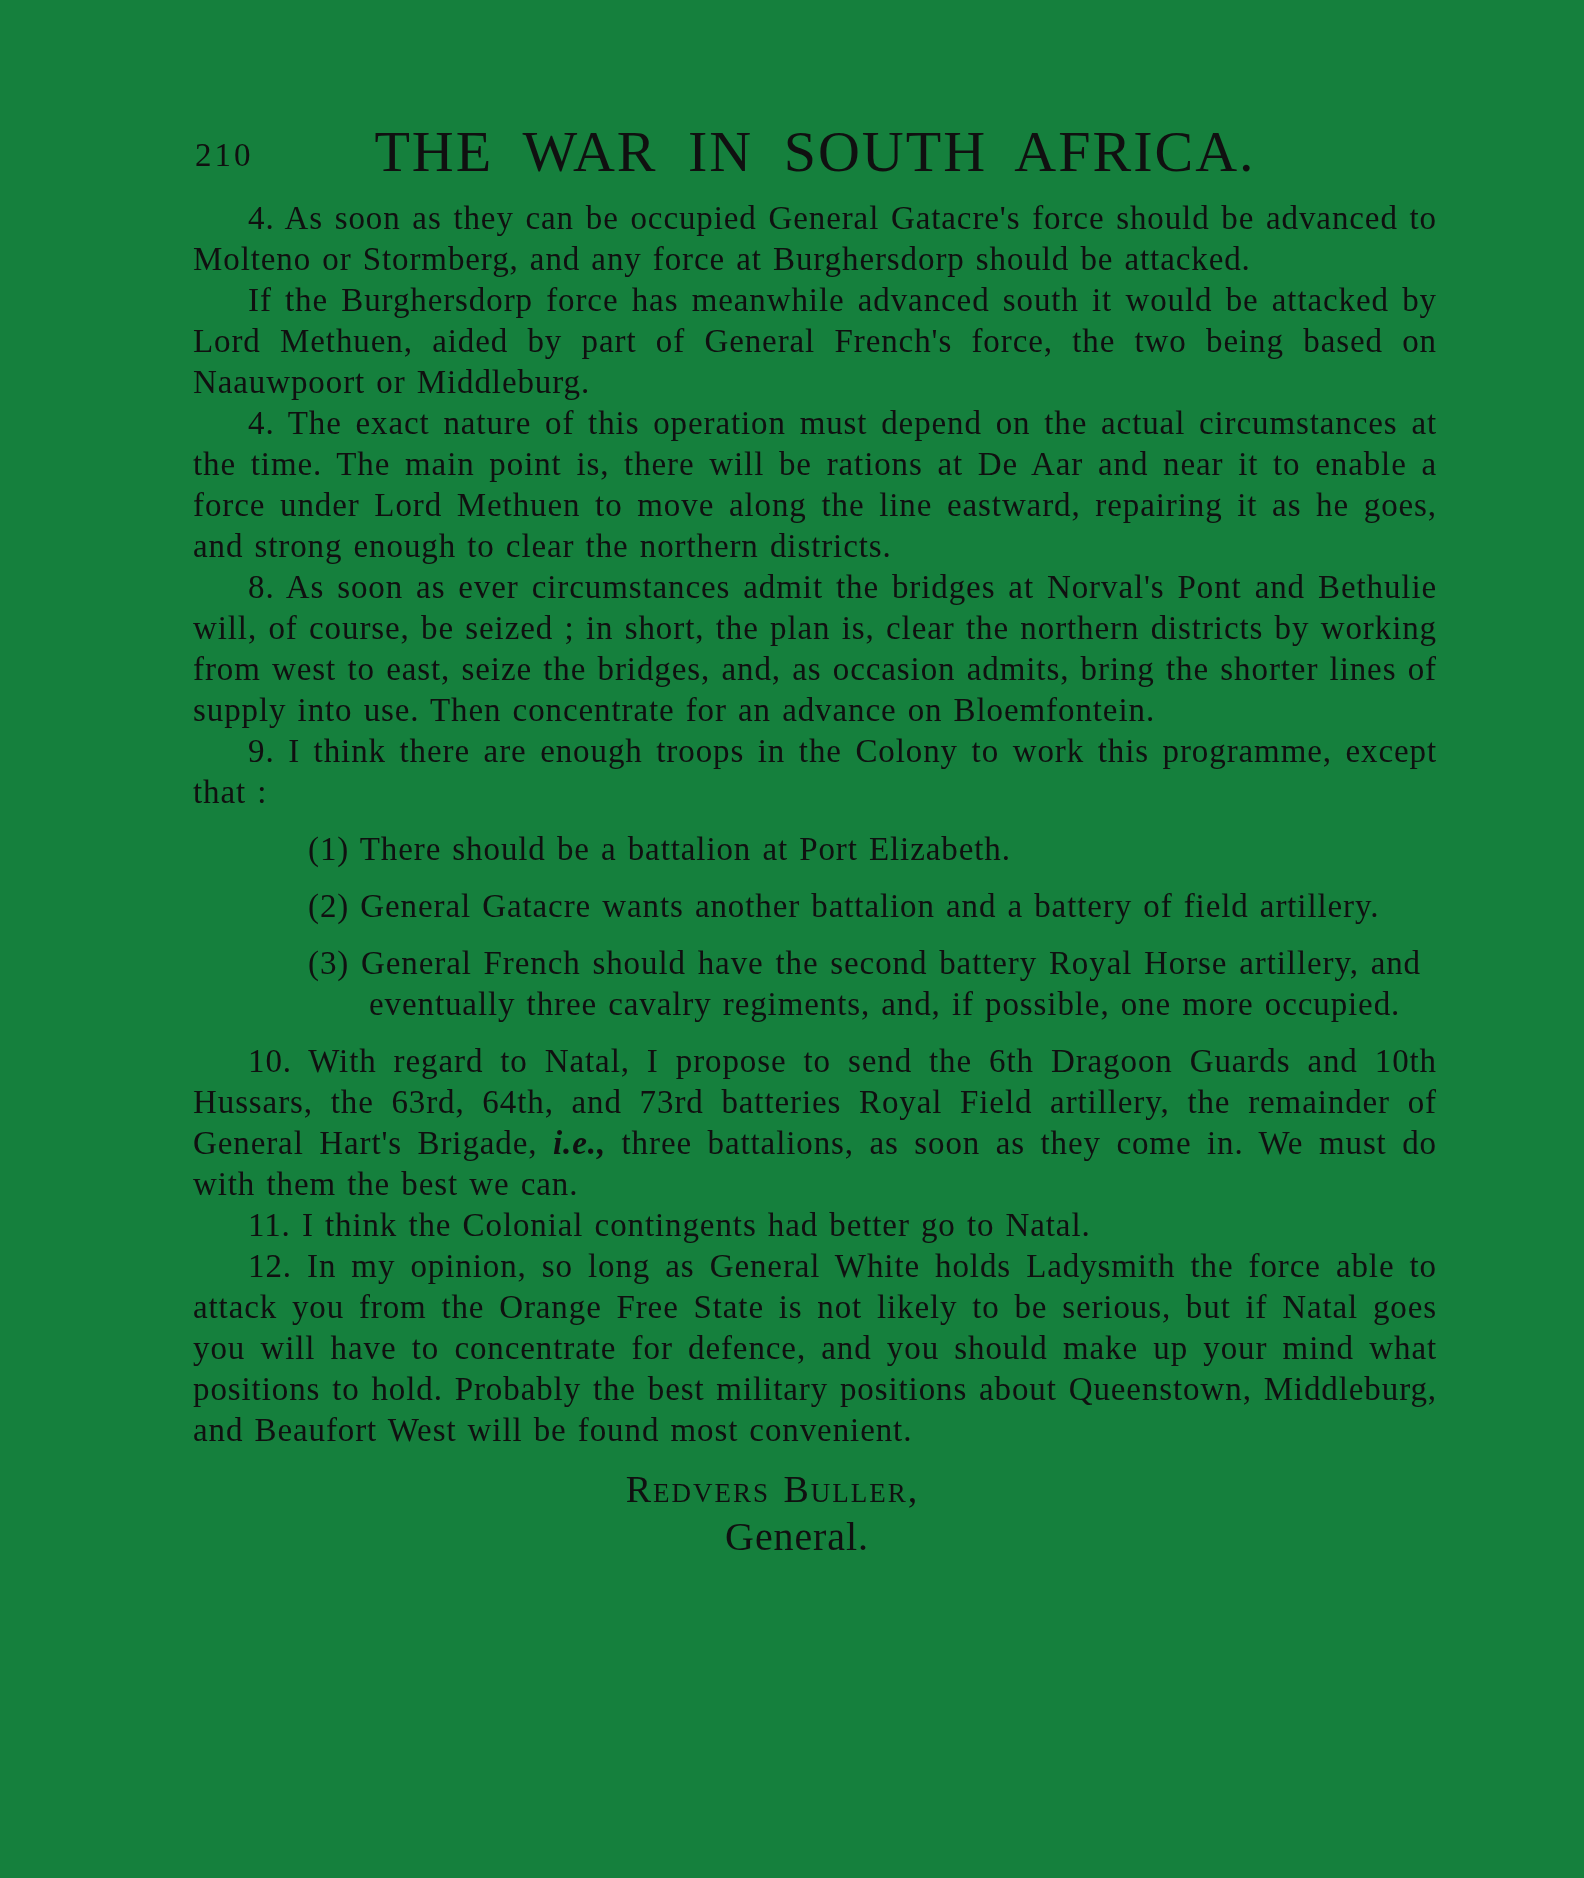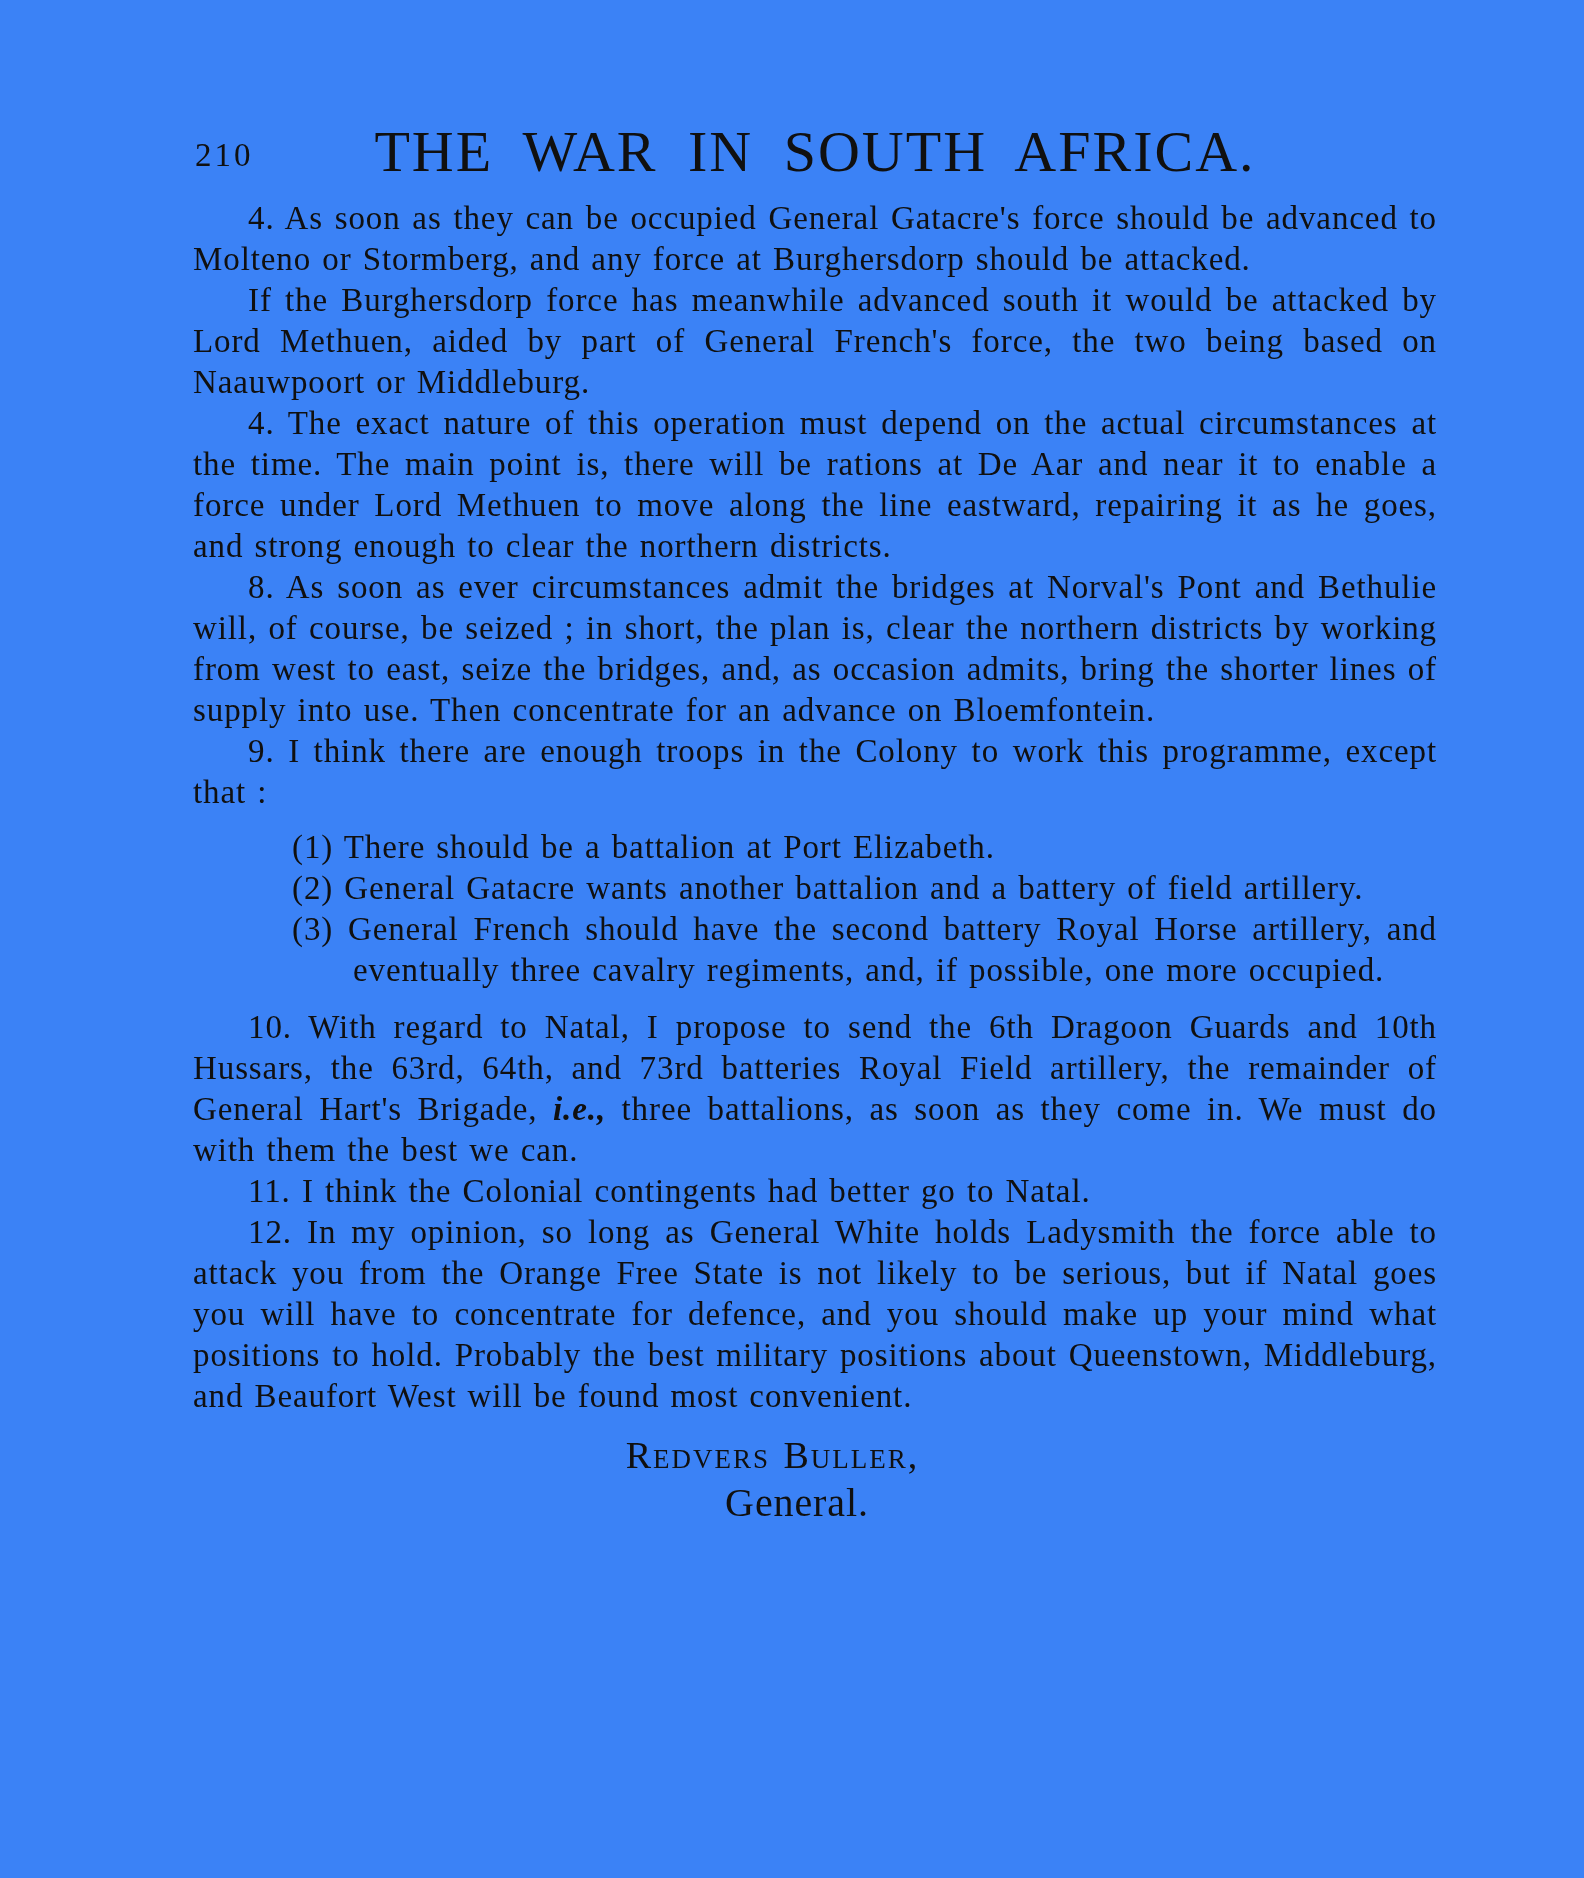--- a/index.html
+++ b/index.html
@@ -5,21 +5,21 @@
   html, body {
     margin: 0;
     padding: 0;
     background: #ffffff;
   }
   .page {
     position: relative;
     width: 1584px;
     height: 1878px;
     box-sizing: border-box;
-    background: #3b82f6;
+    background: #15803d;
     color: #101010;
     font-family: "Liberation Serif", "DejaVu Serif", serif;
     padding: 0 147px 0 193px;
     overflow: hidden;
   }
   .page-header {
     position: relative;
     margin-top: 122px;
     height: 60px;
   }
@@ -51,21 +51,21 @@
   .para {
     margin: 0;
     text-indent: 55px;
   }
   .sub-list {
     list-style: none;
     margin: 14px 0 16px 0;
     padding: 0;
   }
   .list-item {
-    margin: 0;
+    margin: 16px;
     padding-left: 160px;
     text-indent: -61px;
     text-align: justify;
   }
   .marker {
     display: inline;
   }
   .latin {
     font-style: italic;
     font-weight: bold;

